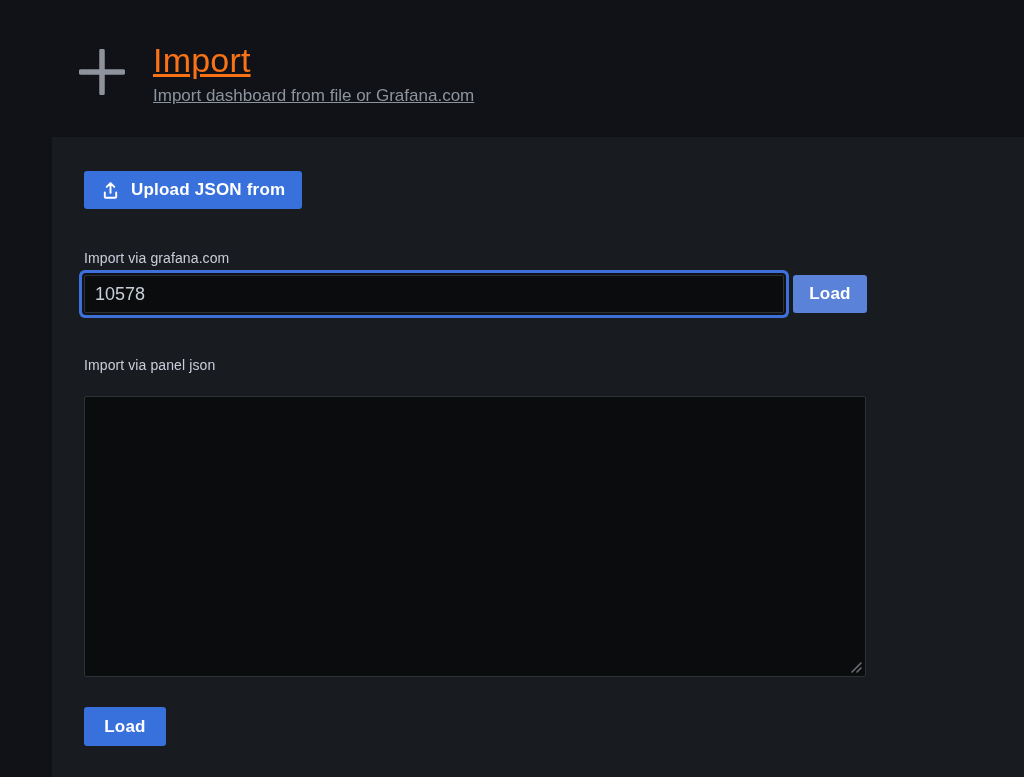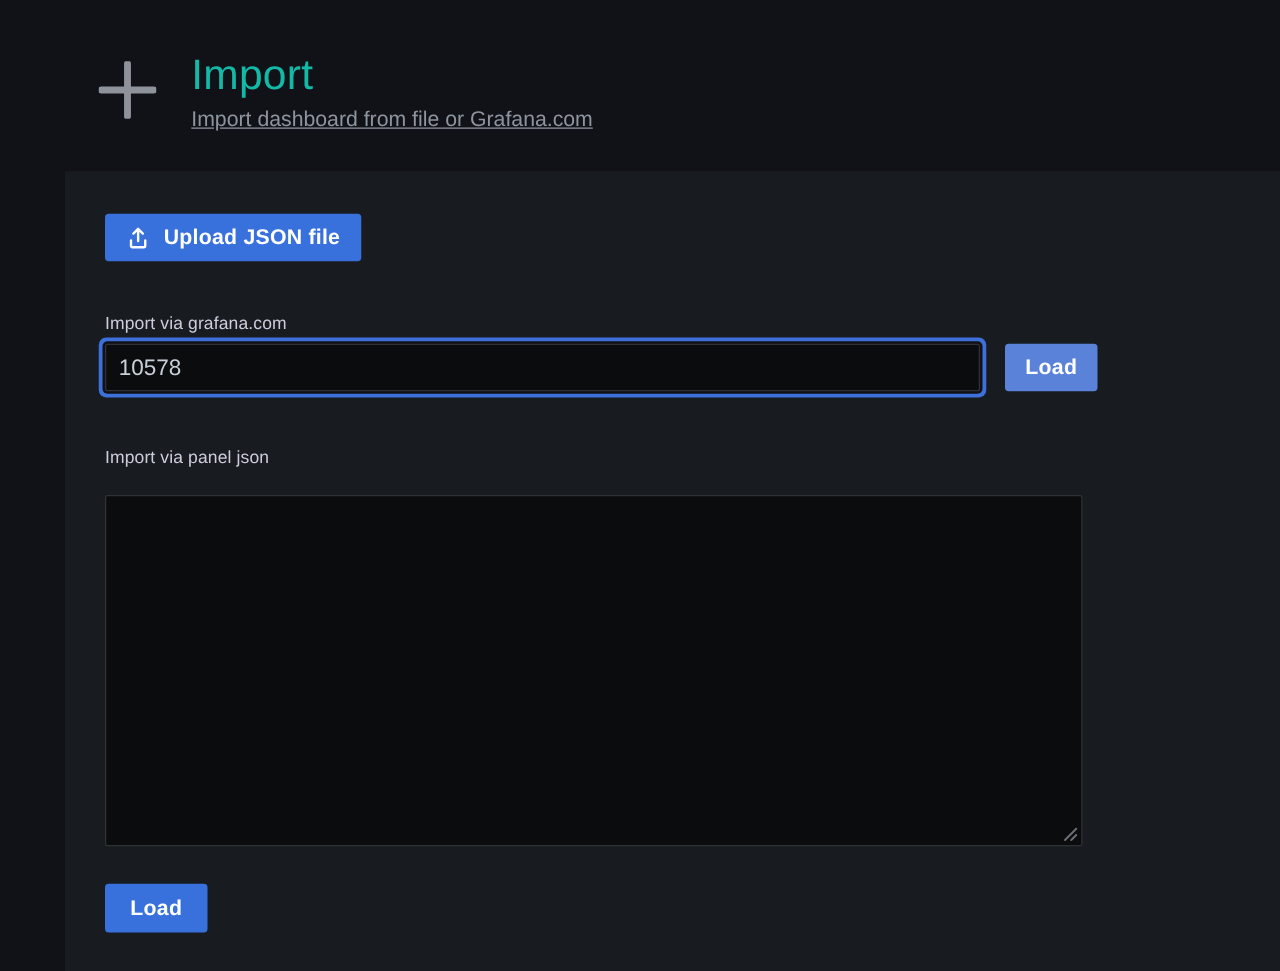--- a/index.html
+++ b/index.html
@@ -11,21 +11,21 @@
     position: relative;
     overflow: hidden;
   }
 
   
   .page-header { position: absolute; left: 0; top: 0; width: 100%; height: 137px; }
   .plus-icon { position: absolute; left: 79px; top: 49px; }
   .titles { position: absolute; left: 153px; top: 42px; }
   .page-title {
     margin: 0; font-size: 34px; font-weight: 400; letter-spacing: 0.2px;
-    color: #14b8a6; line-height: 1.1;
+    color: #f97316; line-height: 1.1; text-decoration: underline;
   }
   .page-subtitle {
     margin-top: 7px; font-size: 17px; font-weight: 400;
     color: #8d949e; line-height: 1.2; text-decoration: underline;
   }
 
   
   .panel {
     position: absolute; left: 52px; top: 137px; right: 0; bottom: 0;
     background: #181b20;
@@ -47,21 +47,21 @@
   .load-bottom-btn { width: 82px; height: 39px; margin-top: 30px; }
 
   
   .field-label {
     display: block; font-size: 14px; font-weight: 400;
     color: #ccccdc; letter-spacing: 0.1px;
   }
   .gcom-label { margin-top: 41px; margin-bottom: 9px; }
   .pjson-label { margin-top: 44px; margin-bottom: 23px; }
 
-  .input-row { display: flex; align-items: center; gap: 20px; }
+  .input-row { display: flex; align-items: center; gap: 9px; }
 
   .text-input {
     width: 700px; height: 38px;
     background: #0b0c0e;
     border: 1px solid #2c3235;
     border-radius: 2px;
     color: #c7d0d9;
     font-size: 18px; font-family: "Liberation Sans", sans-serif;
     padding: 0 10px;
     outline: none;
@@ -97,21 +97,21 @@
   </div>
 </div>
 
 <div class="panel">
 
   <button class="btn btn-primary upload-btn">
     <svg width="19" height="19" viewBox="0 0 20 20" fill="none">
       <path d="M4 12 v4.5 a1.2 1.2 0 0 0 1.2 1.2 h9.6 a1.2 1.2 0 0 0 1.2 -1.2 V12" stroke="#ffffff" stroke-width="2" stroke-linecap="round" stroke-linejoin="round"></path>
       <path d="M10 12.5 V2.5 M6 6.2 L10 2.2 L14 6.2" stroke="#ffffff" stroke-width="2" stroke-linecap="round" stroke-linejoin="round"></path>
     </svg>
-    <span>Upload JSON file</span>
+    <span>Upload JSON from</span>
   </button>
 
   <label class="field-label gcom-label">Import via grafana.com</label>
   <div class="input-row">
     <input class="text-input focused" type="text" value="10578" style="">
     <button class="btn btn-light load-top-btn">Load</button>
   </div>
 
   <label class="field-label pjson-label">Import via panel json</label>
   <div class="ta-wrap">

